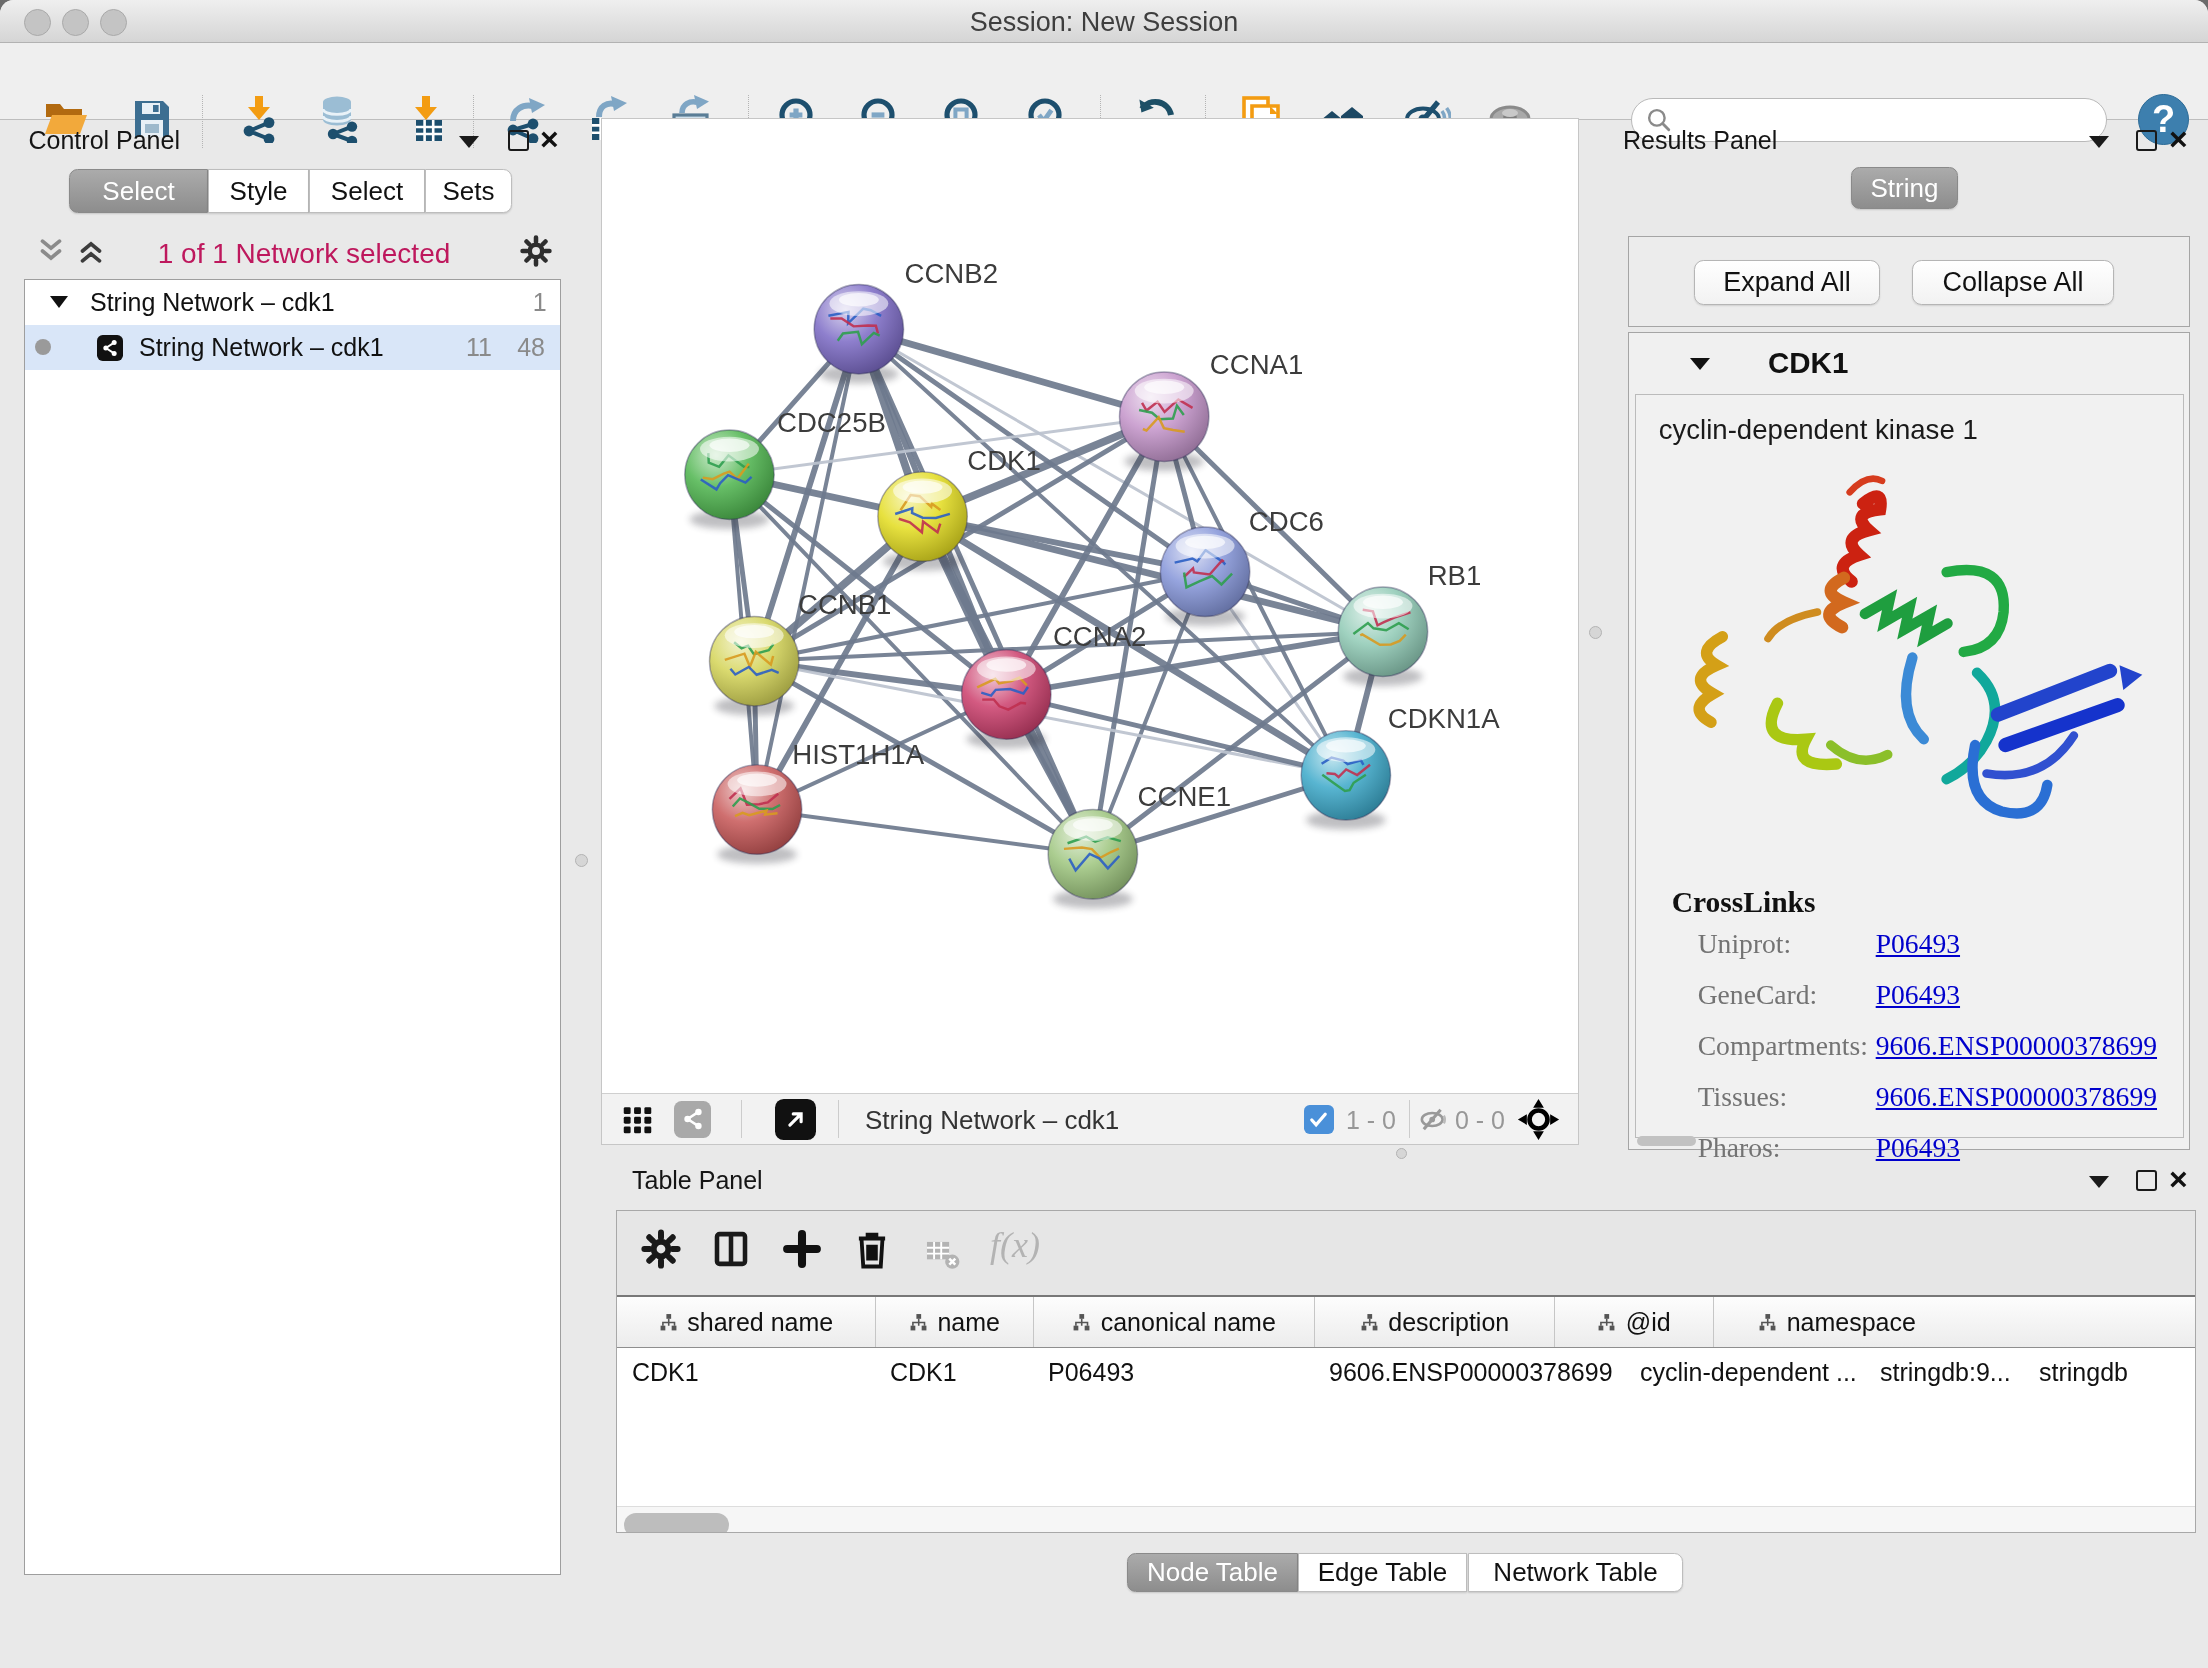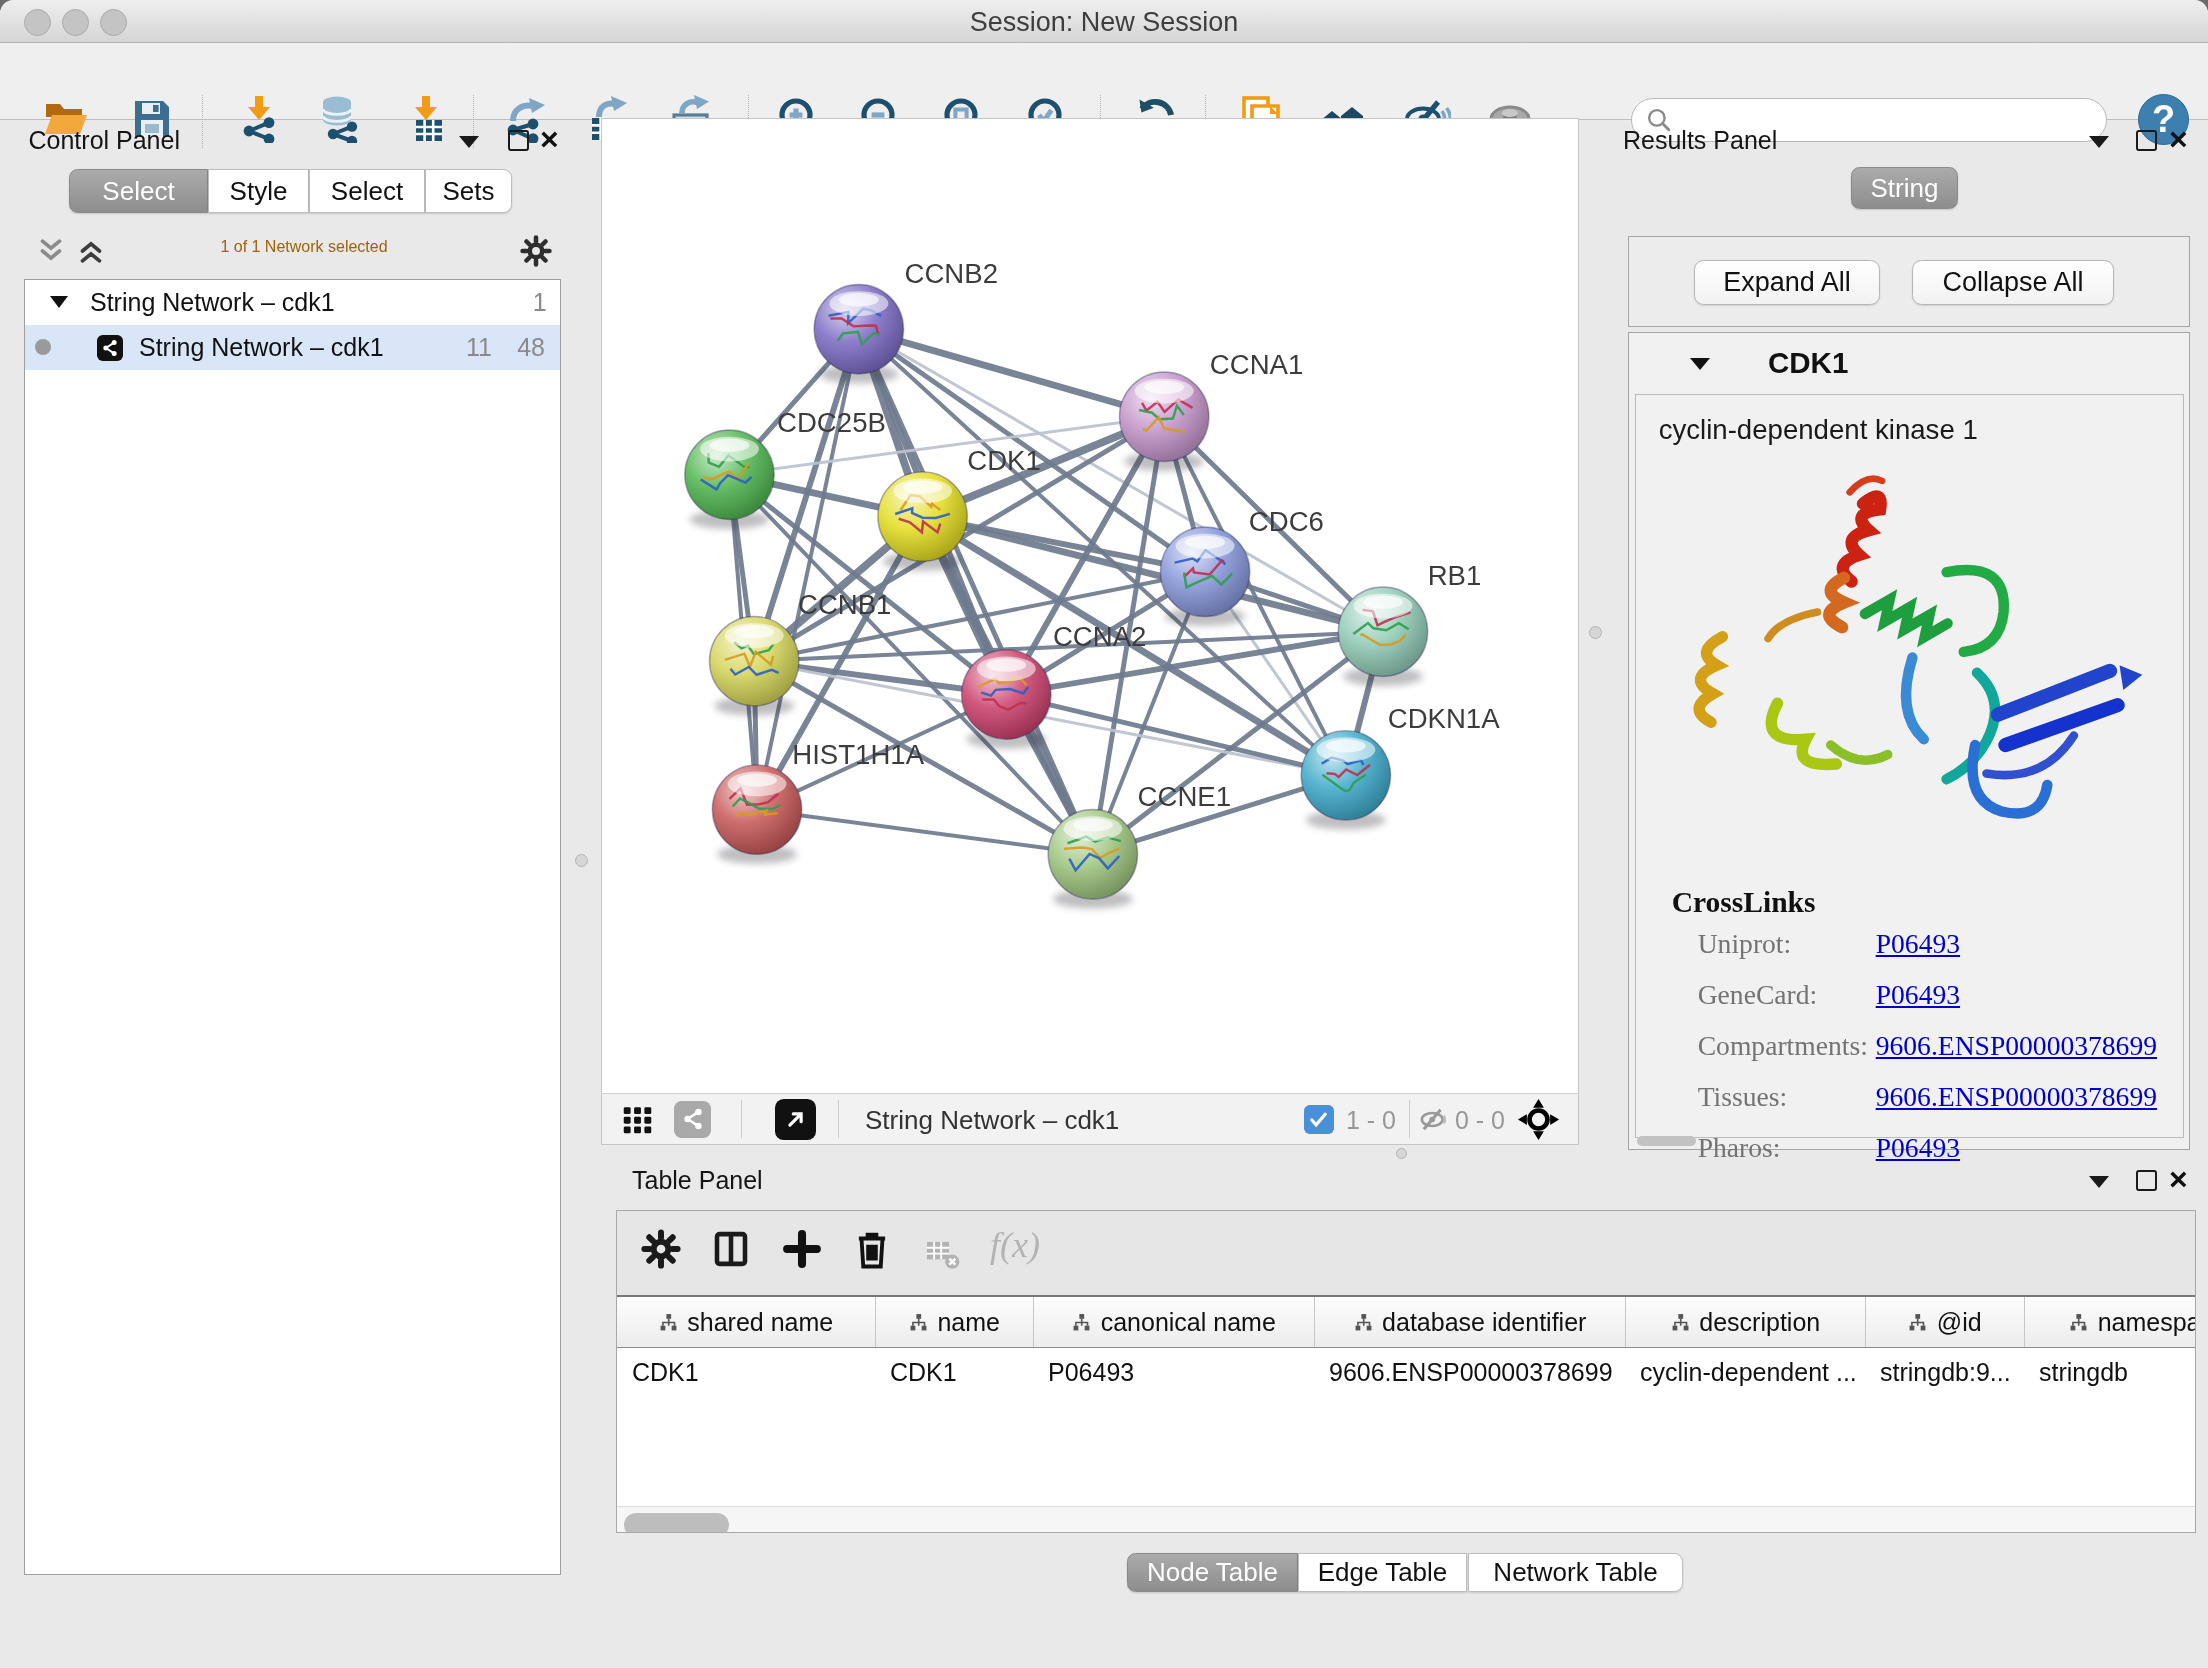--- a/index.html
+++ b/index.html
@@ -265,21 +265,21 @@
     <div style="position:absolute;left:34px;top:234px">
       <svg viewBox="0 0 24 24" width="34" height="34" fill="none" stroke="#8b8b8b" stroke-width="2.6" stroke-linecap="round">
           <path d="M6 5l6 5 6-5M6 12l6 5 6-5"></path>
         </svg>
     </div>
     <div style="position:absolute;left:74px;top:234px">
       <svg viewBox="0 0 24 24" width="34" height="34" fill="none" stroke="#3d3d3d" stroke-width="2.6" stroke-linecap="round">
           <path d="M6 19l6-5 6 5M6 12l6-5 6 5"></path>
         </svg>
     </div>
-    <div style="position:absolute;left:133px;top:238px;width:342px;text-align:center;font-size:16px;color:#a16207">1 of 1 Network selected</div>
+    <div style="position:absolute;left:133px;top:238px;width:342px;text-align:center;font-size:28px;color:#be185d">1 of 1 Network selected</div>
     <div style="position:absolute;left:519px;top:234px">
       <svg viewBox="0 0 24 24" width="34" height="34">
           <g stroke="#2e2e2e" stroke-width="3.2" stroke-linecap="round">
             <circle cx="12" cy="12" r="4.4" fill="none"></circle>
             <path d="M12 2.5v3M12 18.5v3M2.5 12h3M18.5 12h3M5.3 5.3l2.1 2.1M16.6 16.6l2.1 2.1M5.3 18.7l2.1-2.1M16.6 7.4l2.1-2.1"></path>
           </g>
         </svg>
     </div>
 
     <div class="treebox">
@@ -722,31 +722,20 @@
               <svg viewBox="0 0 18 18" width="19" height="19">
                 <g fill="#555">
                   <rect x="7" y="1" width="4.5" height="4.5"></rect>
                   <rect x="1.5" y="12" width="4.5" height="4.5"></rect>
                   <rect x="12" y="12" width="4.5" height="4.5"></rect>
                 </g>
                 <path d="M9.2 5.5v3.5M3.7 12V9h11v3M9.2 9v3" stroke="#555" stroke-width="1.5" fill="none"></path>
               </svg>
               <span>canonical name</span>
             </div>
-          <div class="th" style="width:311px">
-              <svg viewBox="0 0 18 18" width="19" height="19">
-                <g fill="#555">
-                  <rect x="7" y="1" width="4.5" height="4.5"></rect>
-                  <rect x="1.5" y="12" width="4.5" height="4.5"></rect>
-                  <rect x="12" y="12" width="4.5" height="4.5"></rect>
-                </g>
-                <path d="M9.2 5.5v3.5M3.7 12V9h11v3M9.2 9v3" stroke="#555" stroke-width="1.5" fill="none"></path>
-              </svg>
-              <span>database identifier</span>
-            </div>
           <div class="th" style="width:240px">
               <svg viewBox="0 0 18 18" width="19" height="19">
                 <g fill="#555">
                   <rect x="7" y="1" width="4.5" height="4.5"></rect>
                   <rect x="1.5" y="12" width="4.5" height="4.5"></rect>
                   <rect x="12" y="12" width="4.5" height="4.5"></rect>
                 </g>
                 <path d="M9.2 5.5v3.5M3.7 12V9h11v3M9.2 9v3" stroke="#555" stroke-width="1.5" fill="none"></path>
               </svg>
               <span>description</span>

